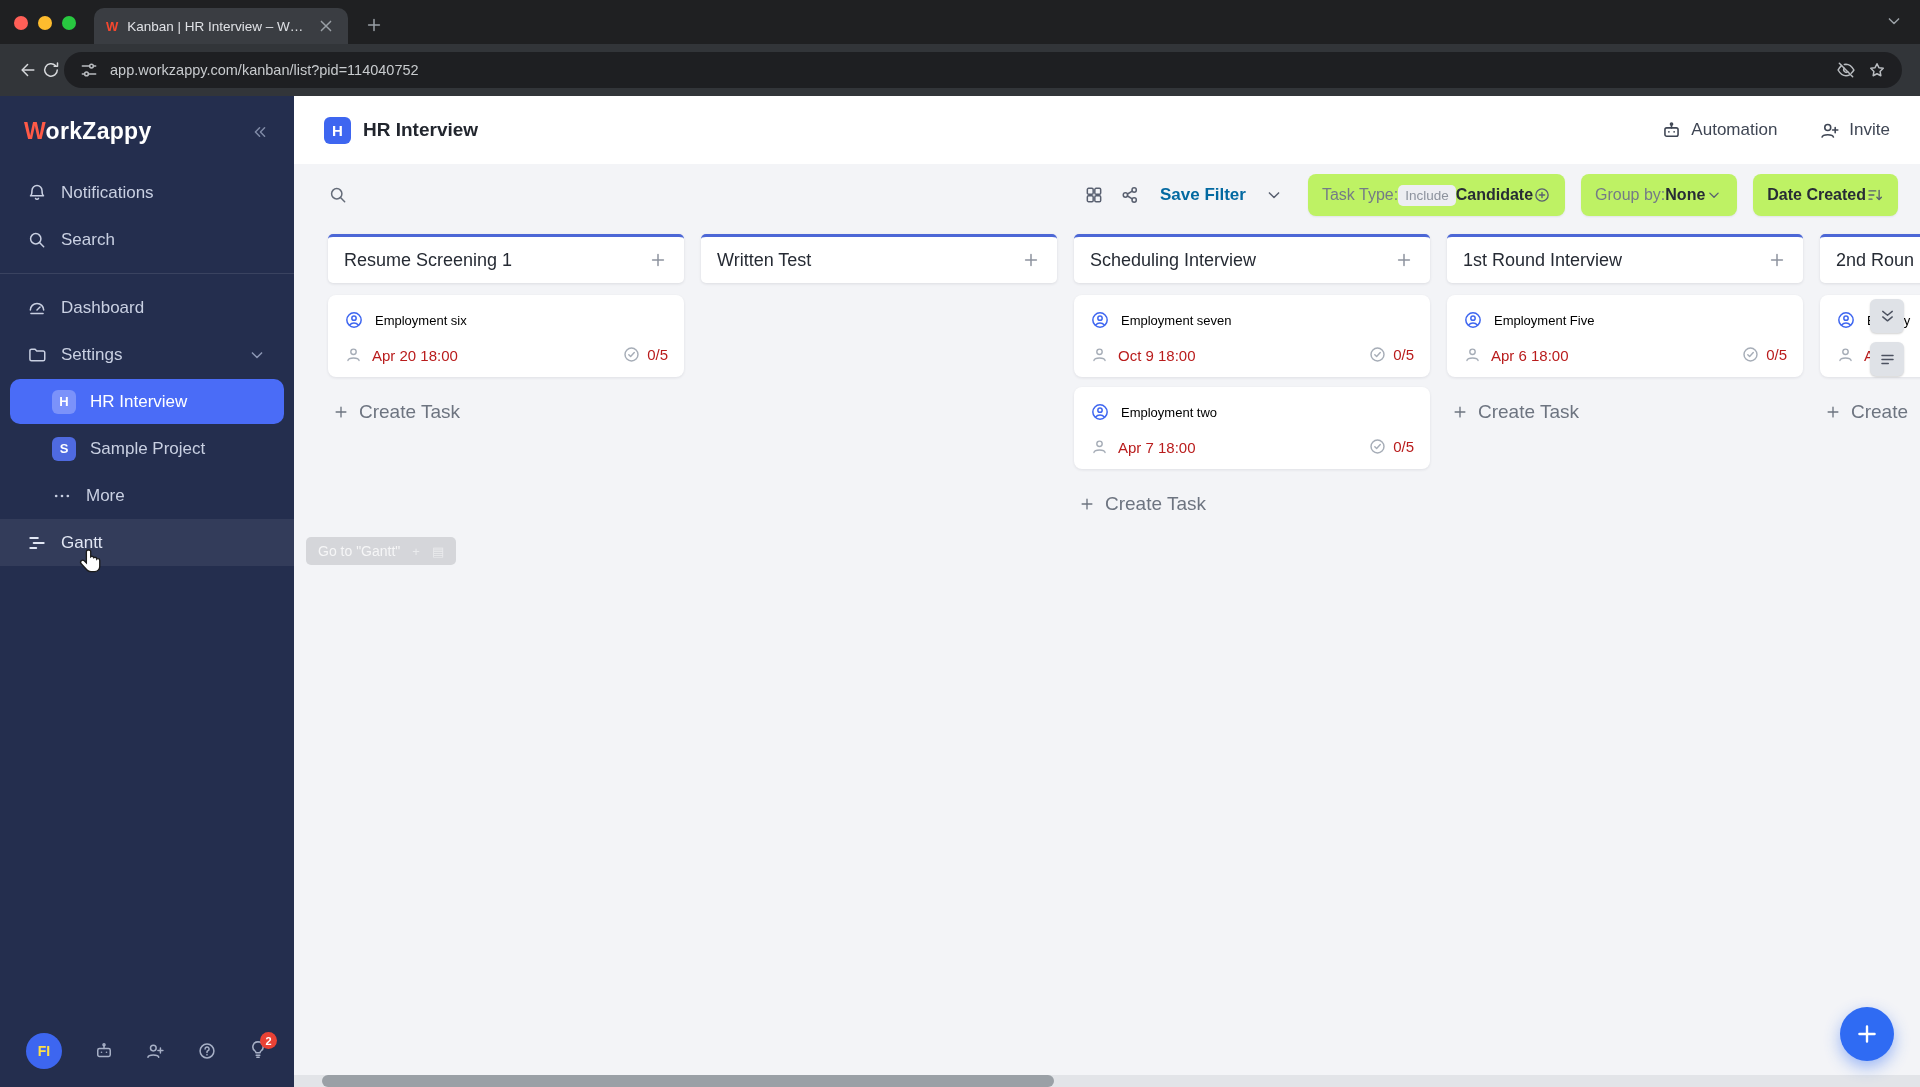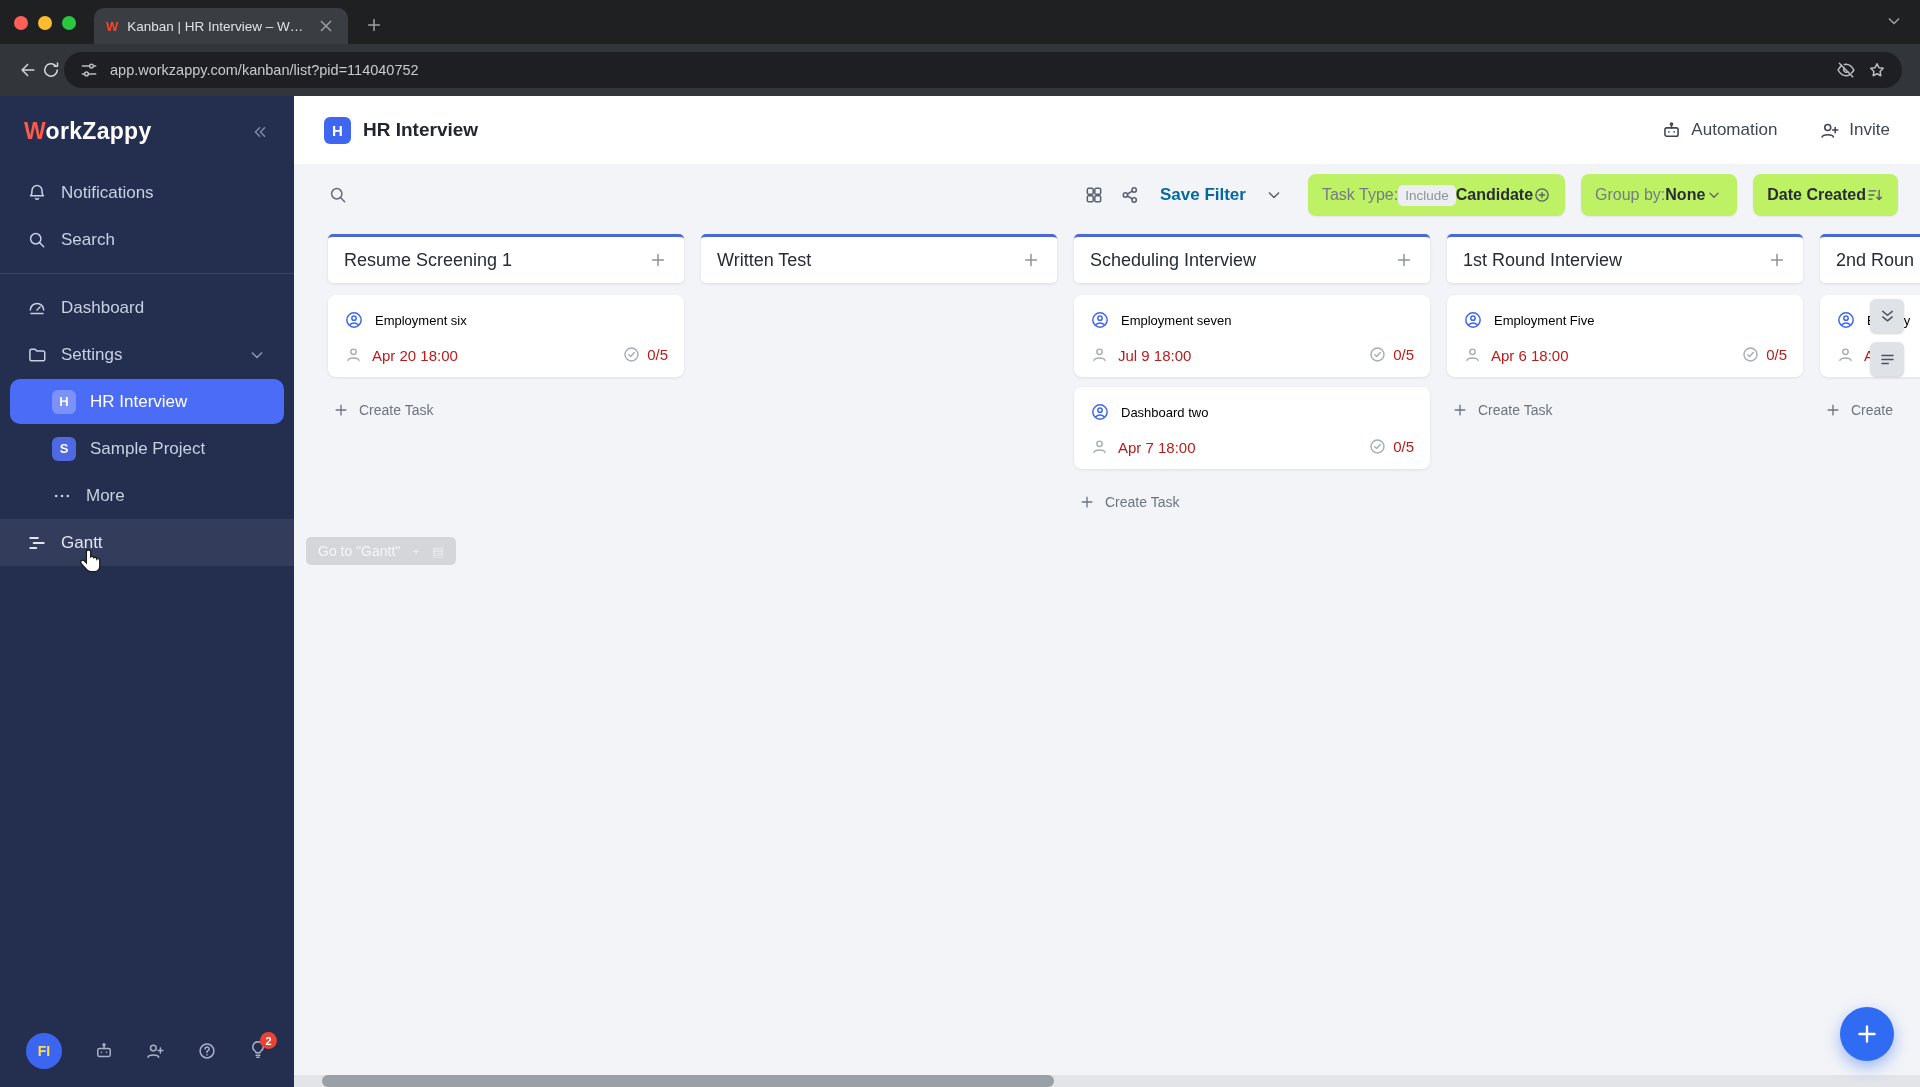--- a/index.html
+++ b/index.html
@@ -79,21 +79,21 @@
   .col-title{font-size:18px;font-weight:400;color:#262b34;white-space:nowrap}
   .col-plus{color:#8d939e;width:20px;height:20px}
   .cards{margin-top:12px;display:flex;flex-direction:column;gap:10px}
   .card{background:#fff;border-radius:8px;box-shadow:0 1px 3px rgba(20,24,40,.09);padding:15px 16px 13px;cursor:pointer}
   .card-top{display:flex;align-items:center;gap:11px}
   .avatar-ic{color:#3e66f0;width:21px;height:21px}
   .card-title{font-size:13px;color:#000000;white-space:nowrap}
   .card-meta{margin-top:15px;display:flex;align-items:flex-end;gap:9px;color:#b91c1c;font-size:15px}
   .card-meta svg{width:19px;height:19px;color:#a6adb7}
   .meta-right{margin-left:auto;display:flex;align-items:center;gap:6px}
-  .create-task{margin-top:14px;display:flex;align-items:center;gap:9px;color:#6d7480;font-size:14px;padding-left:4px;cursor:pointer;white-space:nowrap}
+  .create-task{margin-top:14px;display:flex;align-items:center;gap:9px;color:#6d7480;font-size:19px;padding-left:4px;cursor:pointer;white-space:nowrap}
   .create-task svg{width:18px;height:18px}
 
   .overlay-btns{position:absolute;right:16px;top:203px;display:flex;flex-direction:column;gap:9px;z-index:5}
   .ov-btn{width:34px;height:34px;background:#dfe2e7;border-radius:6px;display:flex;align-items:center;justify-content:center;color:#4c5260;box-shadow:0 1px 2px rgba(0,0,0,.18);cursor:pointer}
   .ov-btn svg{width:19px;height:19px}
 
   .fab{position:absolute;right:26px;bottom:26px;width:54px;height:54px;border-radius:50%;background:#2f6bf3;display:flex;align-items:center;justify-content:center;box-shadow:0 6px 16px rgba(47,107,243,.45);z-index:6;cursor:pointer}
   .fab svg{width:26px;height:26px;color:#fff;stroke-width:2.2}
 
   .hscroll{position:absolute;left:0;right:0;bottom:0;height:12px;background:#e2e4e8;z-index:4}
@@ -398,38 +398,38 @@
                     <circle cx="12" cy="9.8" r="2.6"></circle>
                     <path d="M6.8 18a6.8 6.8 0 0 1 10.4 0"></path>
                   </svg>
                 <span class="card-title">Employment seven</span>
               </div>
               <div class="card-meta">
                 <svg class="ic" viewBox="0 0 24 24">
                     <circle cx="12" cy="8.6" r="3.4"></circle>
                     <path d="M5 19.5c1-4 13-4 14 0"></path>
                   </svg>
-                <span>Jul 9 18:00</span>
+                <span>Oct 9 18:00</span>
                 <span class="meta-right">
                   <svg class="ic" viewBox="0 0 24 24">
                       <circle cx="12" cy="12" r="8.2"></circle>
                       <path d="M8.6 12.3l2.3 2.3 4.6-5"></path>
                     </svg>
                   <span>0/5</span>
                 </span>
               </div>
             </article>
             <article class="card">
               <div class="card-top">
                 <svg class="ic avatar-ic" viewBox="0 0 24 24">
                     <circle cx="12" cy="12" r="8.6"></circle>
                     <circle cx="12" cy="9.8" r="2.6"></circle>
                     <path d="M6.8 18a6.8 6.8 0 0 1 10.4 0"></path>
                   </svg>
-                <span class="card-title">Dashboard two</span>
+                <span class="card-title">Employment two</span>
               </div>
               <div class="card-meta">
                 <svg class="ic" viewBox="0 0 24 24">
                     <circle cx="12" cy="8.6" r="3.4"></circle>
                     <path d="M5 19.5c1-4 13-4 14 0"></path>
                   </svg>
                 <span>Apr 7 18:00</span>
                 <span class="meta-right">
                   <svg class="ic" viewBox="0 0 24 24">
                       <circle cx="12" cy="12" r="8.2"></circle>

